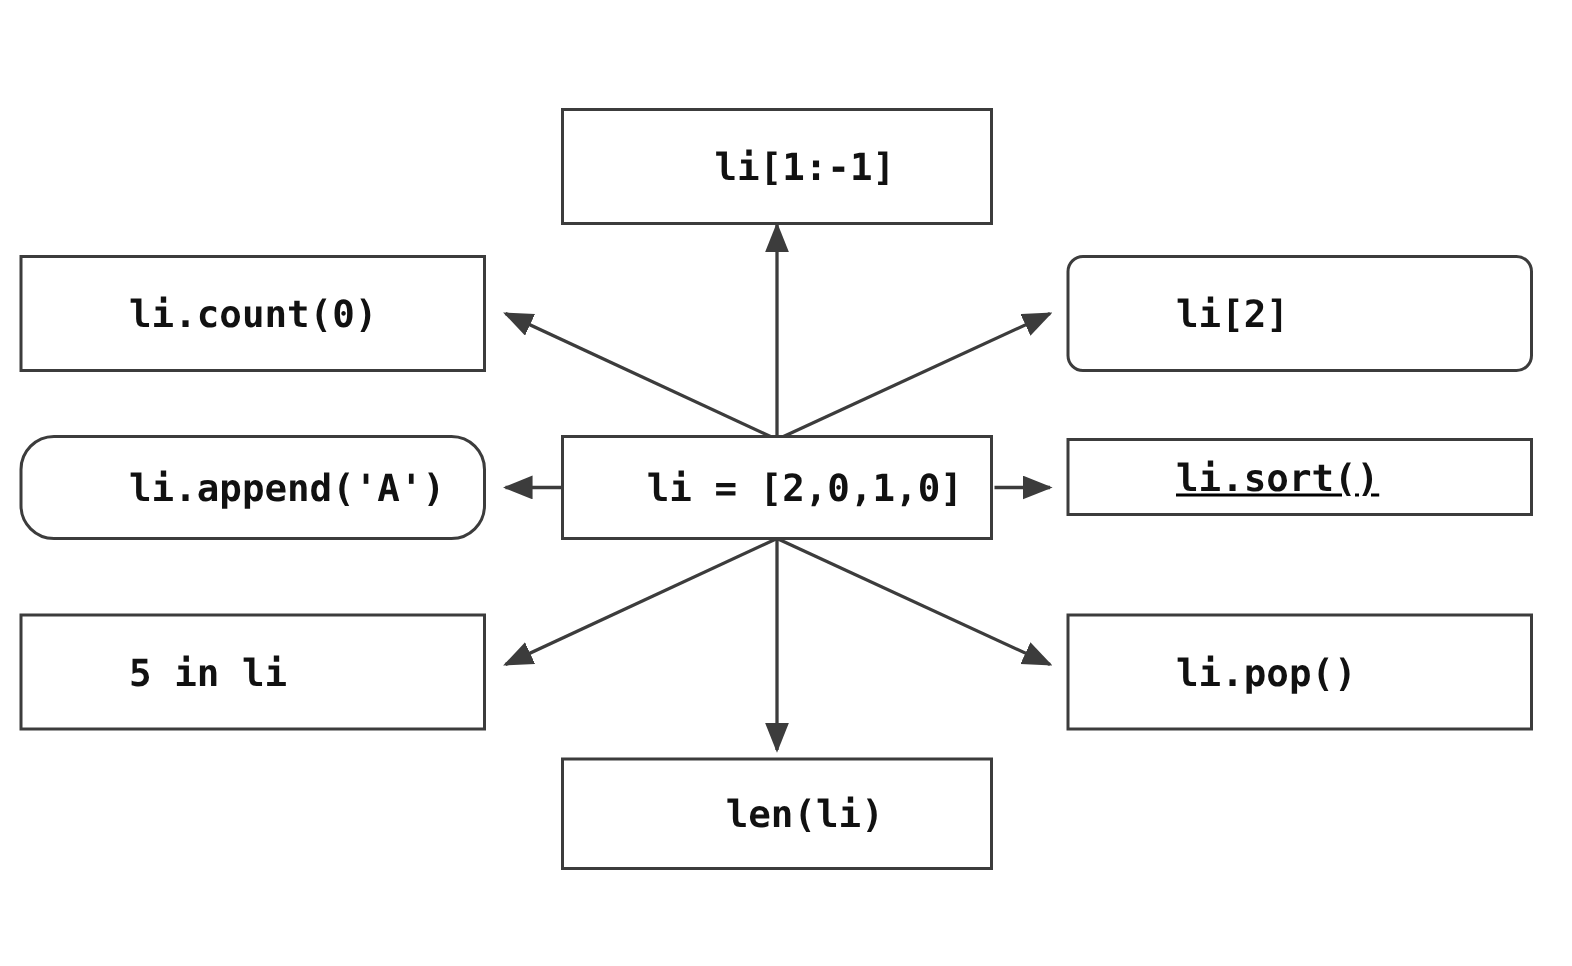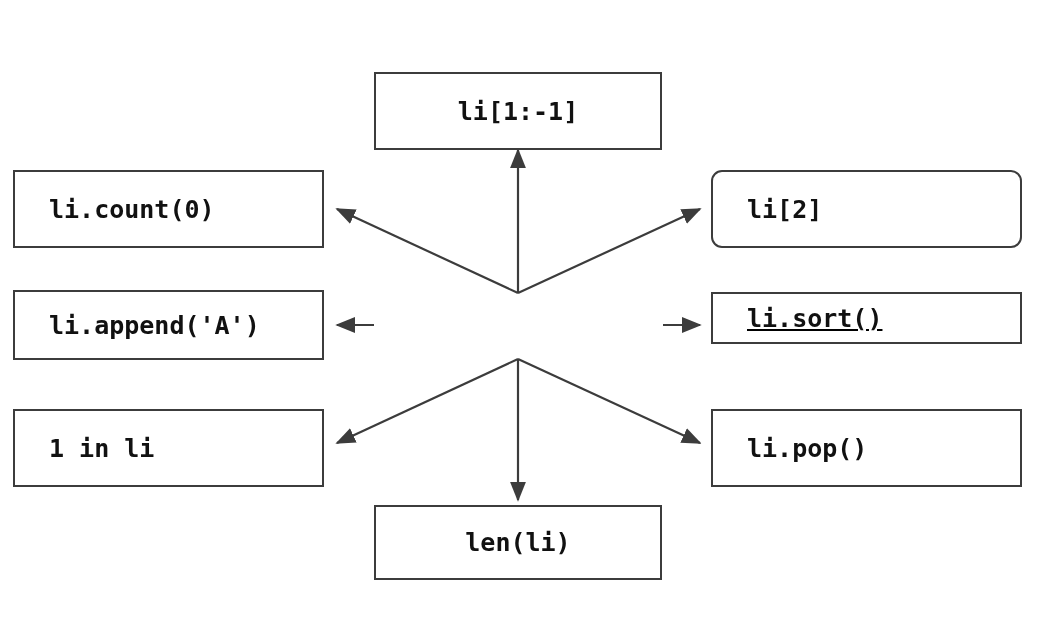--- a/index.html
+++ b/index.html
@@ -27,20 +27,21 @@
     pointer-events: none;
   }
   .node {
     position: absolute;
     box-sizing: border-box;
     background: #ffffff;
     border: 2px solid #3c3c3c;
     display: flex;
     align-items: center;
     z-index: 2;
+    padding-left: 37px;
   }
   .node-label {
     font-family: "DejaVu Sans Mono", "Liberation Mono", monospace;
     font-size: 25px;
     font-weight: bold;
     color: #111111;
     letter-spacing: 0px;
     white-space: pre;
   }
   
@@ -93,31 +94,34 @@
   </div>
 
   <div class="node align-left" style="left:13px; top:170px; width:311px; height:78px;">
     <span class="node-label">li.count(0)</span>
   </div>
 
   <div class="node align-right" style="left:711px; top:170px; width:311px; height:78px;border-radius:11px;">
     <span class="node-label">li[2]</span>
   </div>
 
-  <div class="node align-left" style="left:13px; top:290px; width:311px; height:70px;">
+  <div class="node align-left" style="left:13px; top:290px; width:311px; height:70px;border-radius:23px;">
     <span class="node-label">li.append('A')</span>
   </div>
 
+  <div class="node align-center center-node" style="left:374px; top:290px; width:288px; height:70px;">
+    <span class="node-label">li = [2,0,1,0]</span>
+  </div>
 
   <div class="node align-right" style="left:711px; top:292px; width:311px; height:52px;text-decoration:underline;">
     <span class="node-label">li.sort()</span>
   </div>
 
   <div class="node align-left" style="left:13px; top:409px; width:311px; height:78px;">
-    <span class="node-label">1 in li</span>
+    <span class="node-label">5 in li</span>
   </div>
 
   <div class="node align-center" style="left:374px; top:505px; width:288px; height:75px;">
     <span class="node-label">len(li)</span>
   </div>
 
   <div class="node align-right" style="left:711px; top:409px; width:311px; height:78px;">
     <span class="node-label">li.pop()</span>
   </div>
 

